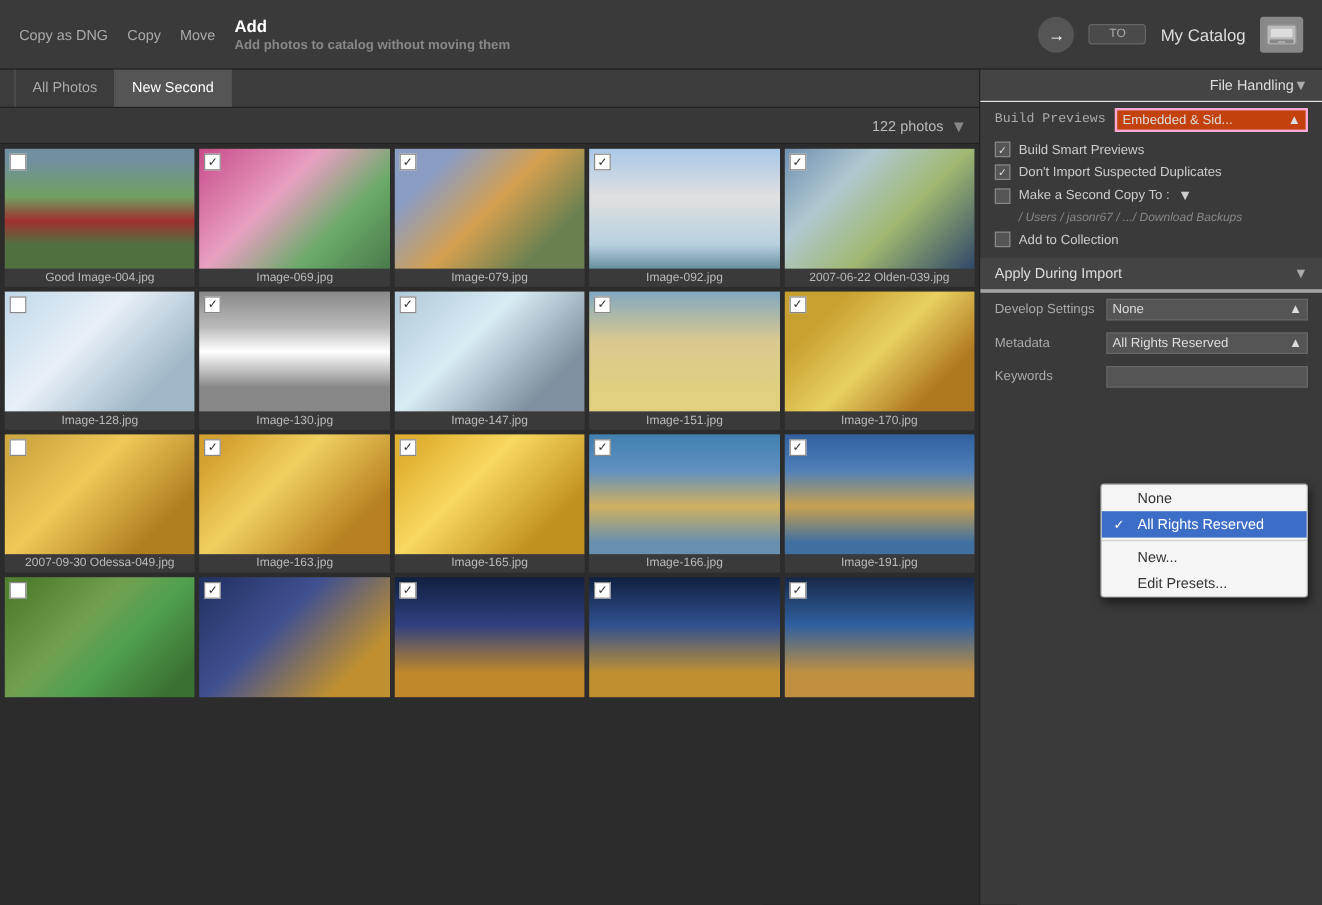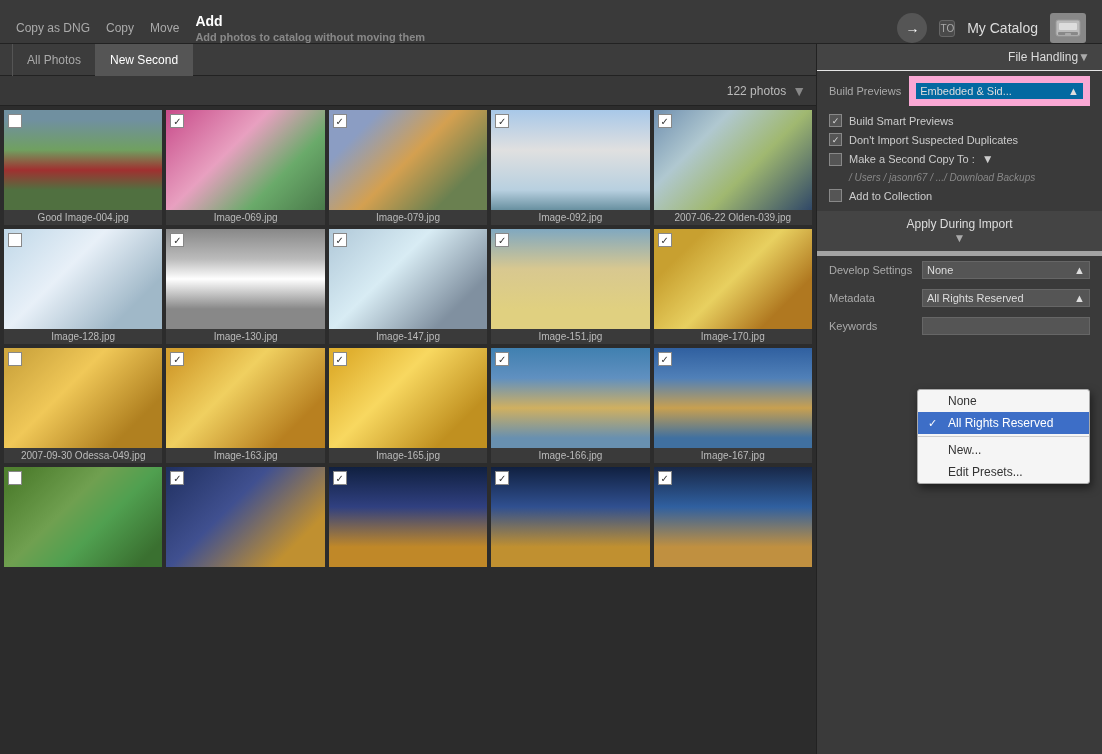--- a/index.html
+++ b/index.html
@@ -11,23 +11,23 @@
       width: 1102px;
       height: 754px;
       overflow: hidden;
       display: flex;
       flex-direction: column;
     }
 
     
     .top-bar {
       background: #3a3a3a;
-      height: 44px;
-      display: flex;
-      align-items: flex-end;
+      height: 58px;
+      display: flex;
+      align-items: center;
       padding: 0 16px;
       border-bottom: 1px solid #222;
       flex-shrink: 0;
     }
     .top-bar-left {
       display: flex;
       align-items: center;
       gap: 16px;
       flex: 1;
     }
@@ -60,21 +60,21 @@
       align-items: center;
       justify-content: center;
       color: #fff;
       font-size: 14px;
       cursor: pointer;
     }
     .to-badge {
       background: #4a4a4a;
       border: 1px solid #666;
       border-radius: 3px;
-      padding: 2px 0;
+      padding: 2px 16px;
       font-size: 10px;
       color: #aaa;
     }
     .catalog-name {
       font-size: 14px;
       color: #ddd;
     }
     .drive-icon {
       width: 36px;
       height: 30px;
@@ -101,21 +101,21 @@
       flex-direction: column;
       overflow: hidden;
       border-right: 1px solid #222;
     }
 
     
     .tabs-bar {
       background: #3c3c3c;
       height: 32px;
       display: flex;
-      align-items: center;
+      align-items: flex-end;
       padding: 0 12px;
       border-bottom: 1px solid #222;
       flex-shrink: 0;
       gap: 0;
     }
     .tab-item {
       padding: 0 14px;
       height: 32px;
       display: flex;
       align-items: center;
@@ -263,24 +263,25 @@
     .fh-row {
       display: flex;
       align-items: center;
       padding: 5px 12px;
       gap: 8px;
     }
     .fh-label {
       color: #aaa;
       font-size: 11px;
       flex-shrink: 0;
+      font-family: Liberation Mono, monospace;
     }
     .fh-select {
-      background: #0369a1;
-      border: 7px solid #f9a8d4;
+      background: #c2410c;
+      border: 2px solid #f9a8d4;
       color: #ddd;
       font-size: 11px;
       padding: 2px 4px;
       flex: 1;
       display: flex;
       align-items: center;
       justify-content: space-between;
     }
     .fh-checkbox-row {
       display: flex;
@@ -314,22 +315,21 @@
       gap: 2px;
     }
     .fh-second-copy-path {
       font-size: 10px;
       color: #888;
       font-style: italic;
     }
 
     
     .apply-section {
-      border-bottom: 5px solid #a3a3a3;
-      flex-direction: column;
+      border-bottom: 3px solid #a3a3a3;
     }
     .apply-row {
       display: flex;
       align-items: center;
       padding: 5px 12px;
       gap: 8px;
     }
     .apply-label {
       color: #aaa;
       font-size: 11px;
@@ -521,21 +521,21 @@
           <div class="photo-label">Image-165.jpg</div>
         </div>
         <div class="photo-cell">
           <div class="photo-thumb img-statue1"></div>
           <div class="photo-check checked"></div>
           <div class="photo-label">Image-166.jpg</div>
         </div>
         <div class="photo-cell">
           <div class="photo-thumb img-statue2"></div>
           <div class="photo-check checked"></div>
-          <div class="photo-label">Image-167.jpg</div>
+          <div class="photo-label">Image-191.jpg</div>
         </div>
         <div class="photo-cell">
           <div class="photo-thumb img-tram"></div>
           <div class="photo-check"></div>
         </div>
         <div class="photo-cell">
           <div class="photo-thumb img-night1"></div>
           <div class="photo-check checked"></div>
         </div>
         <div class="photo-cell">

